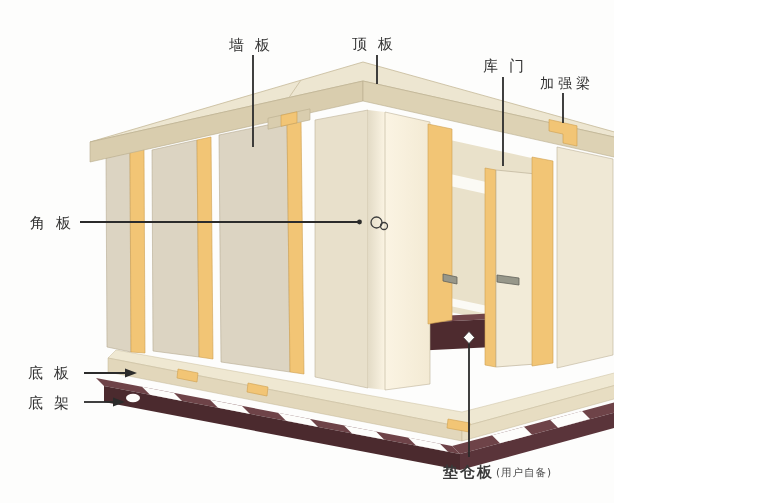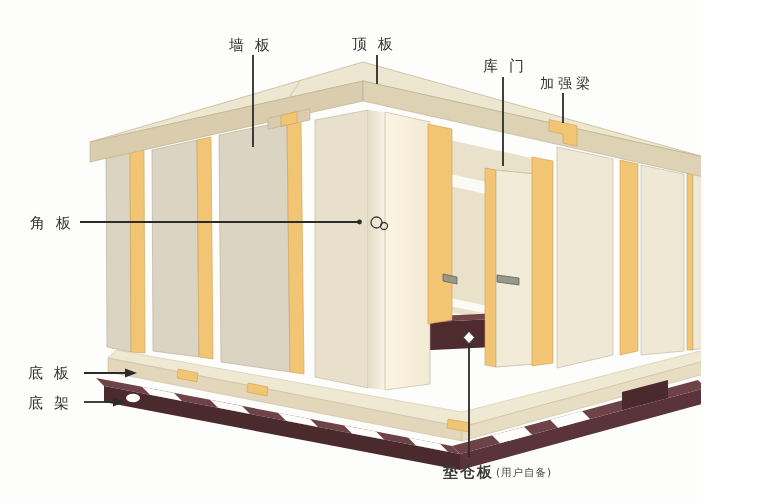--- a/index.html
+++ b/index.html
@@ -1,16 +1,16 @@
 <!DOCTYPE html>
 <html><head>
 <meta charset="utf-8">
 <style>
   html,body{margin:0;padding:0;background:#ffffff;}
-  .stage{width:701px;height:503px;background:#FDFDFC;position:relative;overflow:hidden;
+  .stage{width:614px;height:503px;background:#FDFDFC;position:relative;overflow:hidden;
          font-family:"DejaVu Sans",sans-serif;}
   svg{display:block;}
   .lbl{font-size:15px;letter-spacing:11px;fill:#333333;}
   .lbl3{font-size:14px;letter-spacing:4px;fill:#333333;}
   .lblbig{font-size:15px;letter-spacing:2px;font-weight:bold;fill:#3a3a3a;}
   .lblsmall{font-size:10.5px;letter-spacing:1px;fill:#4a4a4a;}
   .cream{fill:#DCD4C2;stroke:#b5aa90;stroke-width:.6;}
   .cream2{fill:#EFE8D5;stroke:#beb299;stroke-width:.6;}
   .yellow{fill:#F2C575;stroke:#cf9f4f;stroke-width:.6;}
   .tan{fill:#D9CDAE;stroke:#b9ad8d;stroke-width:.6;}

